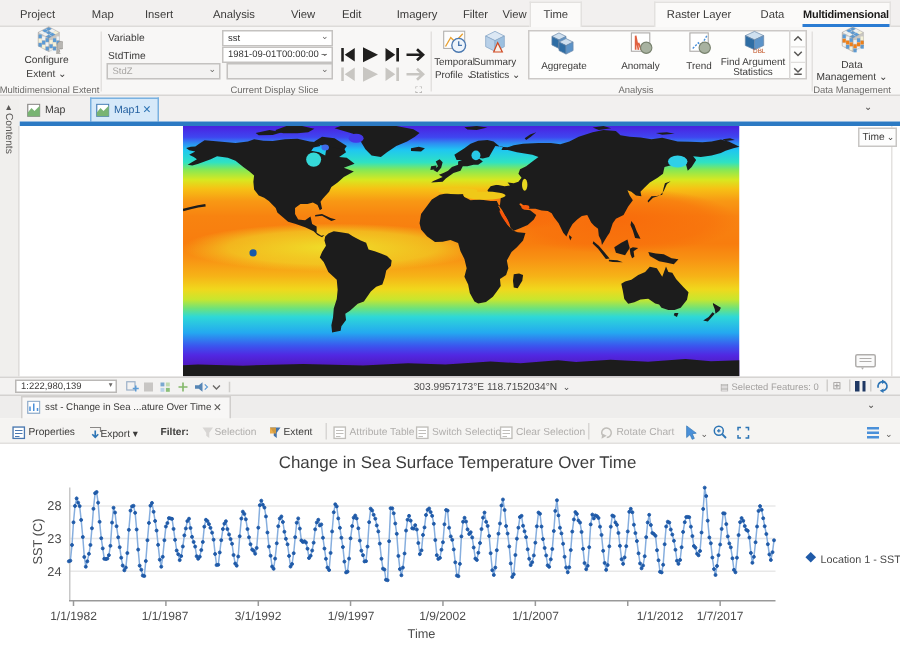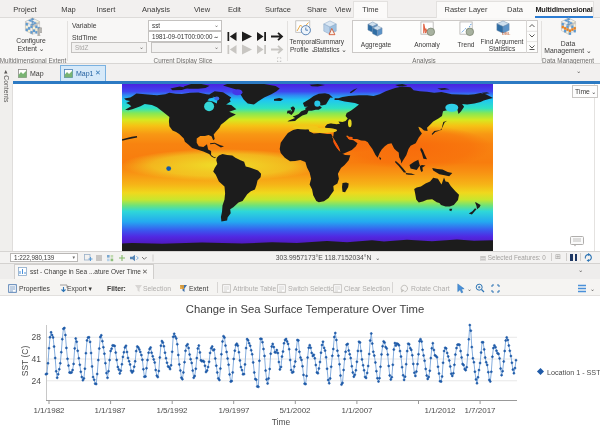--- a/index.html
+++ b/index.html
@@ -12,22 +12,22 @@
 
 <div class="abs" style="left:0;top:0;width:600px;height:18px;background:#f2f0ef;border-bottom:1px solid #dddbd9"></div>
 <div class="abs" style="left:353px;top:1px;width:35px;height:17px;background:#fbfaf9;border:1px solid #e3e1df;border-bottom:none"></div>
 <div class="abs" style="left:436px;top:1px;width:158px;height:17px;background:#fbfaf9;border:1px solid #e3e1df;border-bottom:none"></div>
 <div class="ctx" style="left:25px;top:5px;font-size:7.5px;color:#3b3a39">Project</div>
 <div class="ctx" style="left:68.5px;top:5px;font-size:7.5px;color:#3b3a39">Map</div>
 <div class="ctx" style="left:106px;top:5px;font-size:7.5px;color:#3b3a39">Insert</div>
 <div class="ctx" style="left:156px;top:5px;font-size:7.5px;color:#3b3a39">Analysis</div>
 <div class="ctx" style="left:202px;top:5px;font-size:7.5px;color:#3b3a39">View</div>
 <div class="ctx" style="left:234.5px;top:5px;font-size:7.5px;color:#3b3a39">Edit</div>
-<div class="ctx" style="left:278px;top:5px;font-size:7.5px;color:#3b3a39">Surface</div>
-<div class="ctx" style="left:317px;top:5px;font-size:7.5px;color:#3b3a39">Share</div>
+<div class="ctx" style="left:278px;top:5px;font-size:7.5px;color:#3b3a39">Imagery</div>
+<div class="ctx" style="left:317px;top:5px;font-size:7.5px;color:#3b3a39">Filter</div>
 <div class="ctx" style="left:343px;top:5px;font-size:7.5px;color:#3b3a39">View</div>
 <div class="ctx" style="left:370.5px;top:5px;font-size:7.5px;color:#3b3a39">Time</div>
 <div class="ctx" style="left:466px;top:5px;font-size:7.5px;color:#3b3a39">Raster Layer</div>
 <div class="ctx" style="left:515px;top:5px;font-size:7.5px;color:#3b3a39">Data</div>
 <div class="ctx" style="left:564px;top:5px;font-size:7.3px;color:#1b1a19;font-weight:bold;letter-spacing:-0.15px">Multidimensional</div>
 <div class="abs" style="left:535px;top:15.5px;width:58px;height:2px;background:#2b7cd3"></div>
 <div class="abs" style="left:0;top:18px;width:600px;height:46px;background:#f8f7f6;border-bottom:1px solid #d8d6d4"></div>
 <div class="abs" style="left:67px;top:21px;width:1px;height:40px;background:#e3e1df"></div>
 <div class="abs" style="left:287px;top:21px;width:1px;height:40px;background:#e3e1df"></div>
 <div class="abs" style="left:541px;top:21px;width:1px;height:40px;background:#e3e1df"></div>
@@ -419,24 +419,24 @@
 <line x1="356.9" y1="400.5" x2="356.9" y2="404" stroke="#999" stroke-width="1"></line>
 <line x1="418.5" y1="400.5" x2="418.5" y2="404" stroke="#999" stroke-width="1"></line>
 <line x1="480.1" y1="400.5" x2="480.1" y2="404" stroke="#999" stroke-width="1"></line>
 <polyline points="45.9,374.2 46.9,373.8 48.0,363.3 49.0,348.2 50.0,337.3 51.1,332.3 52.1,335.1 53.1,337.4 54.1,346.6 55.2,358.0 56.2,371.3 57.2,377.8 58.2,374.2 59.3,369.2 60.3,363.3 61.3,352.2 62.3,339.2 63.4,328.8 64.4,328.0 65.4,335.1 66.4,347.9 67.5,358.8 68.5,365.6 69.5,372.5 70.6,372.7 71.6,372.4 72.6,370.1 73.6,363.9 74.7,348.4 75.7,338.5 76.7,341.7 77.7,350.8 78.8,358.2 79.8,364.8 80.8,371.8 81.8,377.0 82.9,380.2 83.9,378.4 84.9,368.7 85.9,353.2 87.0,340.4 88.0,337.6 89.0,337.2 90.1,341.9 91.1,353.0 92.1,366.4 93.1,377.1 94.2,379.8 95.2,383.7 96.2,384.0 97.2,374.0 98.3,360.1 99.3,348.6 100.3,337.1 101.3,335.3 102.4,341.2 103.4,347.3 104.4,353.7 105.4,363.2 106.5,373.1 107.5,377.8 108.5,371.2 109.6,360.1 110.6,351.0 111.6,348.7 112.6,345.4 113.7,345.6 114.7,345.9 115.7,352.6 116.7,359.9 117.8,367.0 118.8,369.5 119.8,373.4 120.8,370.7 121.9,364.3 122.9,356.9 123.9,352.3 124.9,347.4 126.0,345.8 127.0,352.0 128.0,357.9 129.1,361.3 130.1,364.4 131.1,370.8 132.1,372.5 133.2,371.1 134.2,366.7 135.2,361.3 136.2,351.1 137.3,346.5 138.3,347.4 139.3,349.4 140.3,351.9 141.4,355.1 142.4,359.8 143.4,369.3 144.4,376.7 145.5,376.5 146.5,368.3 147.5,360.1 148.6,352.7 149.6,349.1 150.6,347.5 151.6,352.7 152.7,356.3 153.7,359.4 154.7,362.5 155.7,370.0 156.8,375.7 157.8,377.1 158.8,371.0 159.8,357.5 160.9,345.7 161.9,341.1 162.9,342.6 163.9,346.2 165.0,352.7 166.0,358.2 167.0,362.8 168.1,366.4 169.1,367.2 170.1,369.1 171.1,365.3 172.2,351.8 173.2,336.8 174.2,333.8 175.2,336.5 176.3,338.4 177.3,344.3 178.3,355.0 179.3,364.4 180.4,370.5 181.4,377.7 182.4,379.2 183.4,372.4 184.5,362.2 185.5,350.8 186.5,345.7 187.6,344.3 188.6,348.0 189.6,354.5 190.6,359.2 191.7,362.9 192.7,370.6 193.7,377.7 194.7,376.0 195.8,368.8 196.8,358.1 197.8,348.5 198.8,345.6 199.9,352.4 200.9,360.3 201.9,361.3 203.0,360.8 204.0,361.7 205.0,365.8 206.0,372.0 207.1,370.5 208.1,367.0 209.1,361.8 210.1,352.9 211.2,348.3 212.2,346.5 213.2,350.3 214.2,349.6 215.3,358.5 216.3,365.7 217.3,372.5 218.3,378.4 219.4,380.0 220.4,368.6 221.4,354.3 222.5,341.5 223.5,336.2 224.5,337.6 225.5,345.6 226.6,351.9 227.6,358.5 228.6,364.7 229.6,374.4 230.7,381.6 231.7,381.1 232.7,372.4 233.7,358.9 234.8,350.7 235.8,345.1 236.8,343.7 237.8,345.6 238.9,352.2 239.9,360.4 240.9,367.1 242.0,370.1 243.0,374.3 244.0,374.1 245.0,364.4 246.1,348.1 247.1,339.1 248.1,340.3 249.1,343.2 250.2,345.8 251.2,350.3 252.2,354.3 253.2,362.4 254.3,372.5 255.3,379.1 256.3,379.7 257.3,386.5 258.4,386.8 259.4,360.8 260.4,338.8 261.5,338.9 262.5,342.2 263.5,349.0 264.5,355.9 265.6,370.6 266.6,379.4 267.6,383.5 268.6,378.4 269.7,369.0 270.7,353.7 271.7,346.5 272.7,343.9 273.8,347.1 274.8,352.2 275.8,352.4 276.8,350.1 277.9,353.0 278.9,362.0 279.9,369.4 281.0,366.9 282.0,356.6 283.0,351.6 284.0,343.3 285.1,339.9 286.1,339.0 287.1,341.4 288.1,343.9 289.2,349.2 290.2,360.0 291.2,370.1 292.2,372.6 293.3,371.9 294.3,366.5 295.3,361.5 296.3,349.5 297.4,340.0 298.4,340.4 299.4,351.8 300.5,357.6 301.5,359.9 302.5,366.3 303.5,374.9 304.6,383.7 305.6,384.1 306.6,375.9 307.6,357.6 308.7,347.8 309.7,345.2 310.7,347.7 311.7,352.9 312.8,356.0 313.8,354.8 314.8,358.3 315.8,365.0 316.9,372.4 317.9,373.3 318.9,368.5 320.0,362.0 321.0,352.7 322.0,345.1 323.0,341.7 324.1,347.9 325.1,350.6 326.1,357.3 327.1,368.8 328.2,380.1 329.2,383.3 330.2,378.4 331.2,366.8 332.3,355.8 333.3,349.0 334.3,337.0 335.3,333.0 336.4,340.0 337.4,350.7 338.4,355.7 339.5,364.3 340.5,375.6 341.5,384.6 342.5,382.9 343.6,370.0 344.6,359.1 345.6,351.8 346.6,344.7 347.7,343.9 348.7,350.5 349.7,354.2 350.7,358.1 351.8,366.2 352.8,372.5 353.8,376.7 354.8,374.8 355.9,370.3 356.9,361.8 357.9,350.9 359.0,341.7 360.0,342.5 361.0,351.0 362.0,359.4 363.1,365.3 364.1,370.3 365.1,376.9 366.1,377.9 367.2,372.9 368.2,366.0 369.2,354.0 370.2,340.6 371.3,333.5 372.3,343.6 373.3,351.8 374.3,355.6 375.4,362.5 376.4,371.2 377.4,378.3 378.5,381.5 379.5,378.2 380.5,366.7 381.5,354.4 382.6,346.3 383.6,341.4 384.6,342.6 385.6,347.0 386.7,348.4 387.7,354.6 388.7,365.9 389.7,375.4 390.8,379.5 391.8,377.2 392.8,364.8 393.8,349.6 394.9,343.1 395.9,345.6 396.9,343.6 398.0,344.1 399.0,345.3 400.0,351.1 401.0,356.6 402.1,367.2 403.1,375.3 404.1,379.9 405.1,376.7 406.2,364.2 407.2,351.1 408.2,343.7 409.2,344.2 410.3,348.3 411.3,349.9 412.3,355.3 413.3,363.9 414.4,372.8 415.4,375.9 416.4,371.6 417.5,364.1 418.5,354.3 419.5,341.2 420.5,339.2 421.6,341.5 422.6,349.8 423.6,355.4 424.6,360.7 425.7,368.9 426.7,375.6 427.7,378.9 428.7,377.0 429.8,370.8 430.8,358.1 431.8,348.3 432.8,343.2 433.9,350.0 434.9,355.3 435.9,356.0 437.0,357.2 438.0,366.8 439.0,373.5 440.0,381.2 441.1,381.6 442.1,376.5 443.1,362.8 444.1,351.0 445.2,347.8 446.2,348.4 447.2,353.0 448.2,356.4 449.3,360.5 450.3,366.5 451.3,373.8 452.3,375.9 453.4,373.3 454.4,364.8 455.4,354.6 456.5,348.1 457.5,344.7 458.5,344.6 459.5,344.8 460.6,351.1 461.6,357.4 462.6,364.0 463.6,365.1 464.7,369.1 465.7,370.2 466.7,367.3 467.7,355.0 468.8,339.3 469.8,325.1 470.8,330.7 471.8,347.1 472.9,358.3 473.9,362.2 474.9,371.7 476.0,379.4 477.0,383.3 478.0,377.3 479.0,370.1 480.1,363.0 481.1,352.6 482.1,342.2 483.1,342.3 484.2,349.4 485.2,357.6 486.2,362.3 487.2,364.9 488.3,372.2 489.3,379.9 490.3,381.5 491.3,371.8 492.4,356.7 493.4,348.1 494.4,345.4 495.5,347.2 496.5,350.7 497.5,353.2 498.5,353.9 499.6,358.4 500.6,368.6 501.6,375.2 502.6,371.2 503.7,361.5 504.7,351.0 505.7,340.6 506.7,337.4 507.8,339.9 508.8,345.5 509.8,350.8 510.9,356.0 511.9,362.8 512.9,369.6 513.9,373.3 515.0,368.1 516.0,360.2" fill="none" stroke="#86aede" stroke-width="1"></polyline>
 <path d="M45.9,374.2m-1,0a1,1 0 1,0 2,0a1,1 0 1,0 -2,0 M46.9,373.8m-1,0a1,1 0 1,0 2,0a1,1 0 1,0 -2,0 M48.0,363.3m-1,0a1,1 0 1,0 2,0a1,1 0 1,0 -2,0 M49.0,348.2m-1,0a1,1 0 1,0 2,0a1,1 0 1,0 -2,0 M50.0,337.3m-1,0a1,1 0 1,0 2,0a1,1 0 1,0 -2,0 M51.1,332.3m-1,0a1,1 0 1,0 2,0a1,1 0 1,0 -2,0 M52.1,335.1m-1,0a1,1 0 1,0 2,0a1,1 0 1,0 -2,0 M53.1,337.4m-1,0a1,1 0 1,0 2,0a1,1 0 1,0 -2,0 M54.1,346.6m-1,0a1,1 0 1,0 2,0a1,1 0 1,0 -2,0 M55.2,358.0m-1,0a1,1 0 1,0 2,0a1,1 0 1,0 -2,0 M56.2,371.3m-1,0a1,1 0 1,0 2,0a1,1 0 1,0 -2,0 M57.2,377.8m-1,0a1,1 0 1,0 2,0a1,1 0 1,0 -2,0 M58.2,374.2m-1,0a1,1 0 1,0 2,0a1,1 0 1,0 -2,0 M59.3,369.2m-1,0a1,1 0 1,0 2,0a1,1 0 1,0 -2,0 M60.3,363.3m-1,0a1,1 0 1,0 2,0a1,1 0 1,0 -2,0 M61.3,352.2m-1,0a1,1 0 1,0 2,0a1,1 0 1,0 -2,0 M62.3,339.2m-1,0a1,1 0 1,0 2,0a1,1 0 1,0 -2,0 M63.4,328.8m-1,0a1,1 0 1,0 2,0a1,1 0 1,0 -2,0 M64.4,328.0m-1,0a1,1 0 1,0 2,0a1,1 0 1,0 -2,0 M65.4,335.1m-1,0a1,1 0 1,0 2,0a1,1 0 1,0 -2,0 M66.4,347.9m-1,0a1,1 0 1,0 2,0a1,1 0 1,0 -2,0 M67.5,358.8m-1,0a1,1 0 1,0 2,0a1,1 0 1,0 -2,0 M68.5,365.6m-1,0a1,1 0 1,0 2,0a1,1 0 1,0 -2,0 M69.5,372.5m-1,0a1,1 0 1,0 2,0a1,1 0 1,0 -2,0 M70.6,372.7m-1,0a1,1 0 1,0 2,0a1,1 0 1,0 -2,0 M71.6,372.4m-1,0a1,1 0 1,0 2,0a1,1 0 1,0 -2,0 M72.6,370.1m-1,0a1,1 0 1,0 2,0a1,1 0 1,0 -2,0 M73.6,363.9m-1,0a1,1 0 1,0 2,0a1,1 0 1,0 -2,0 M74.7,348.4m-1,0a1,1 0 1,0 2,0a1,1 0 1,0 -2,0 M75.7,338.5m-1,0a1,1 0 1,0 2,0a1,1 0 1,0 -2,0 M76.7,341.7m-1,0a1,1 0 1,0 2,0a1,1 0 1,0 -2,0 M77.7,350.8m-1,0a1,1 0 1,0 2,0a1,1 0 1,0 -2,0 M78.8,358.2m-1,0a1,1 0 1,0 2,0a1,1 0 1,0 -2,0 M79.8,364.8m-1,0a1,1 0 1,0 2,0a1,1 0 1,0 -2,0 M80.8,371.8m-1,0a1,1 0 1,0 2,0a1,1 0 1,0 -2,0 M81.8,377.0m-1,0a1,1 0 1,0 2,0a1,1 0 1,0 -2,0 M82.9,380.2m-1,0a1,1 0 1,0 2,0a1,1 0 1,0 -2,0 M83.9,378.4m-1,0a1,1 0 1,0 2,0a1,1 0 1,0 -2,0 M84.9,368.7m-1,0a1,1 0 1,0 2,0a1,1 0 1,0 -2,0 M85.9,353.2m-1,0a1,1 0 1,0 2,0a1,1 0 1,0 -2,0 M87.0,340.4m-1,0a1,1 0 1,0 2,0a1,1 0 1,0 -2,0 M88.0,337.6m-1,0a1,1 0 1,0 2,0a1,1 0 1,0 -2,0 M89.0,337.2m-1,0a1,1 0 1,0 2,0a1,1 0 1,0 -2,0 M90.1,341.9m-1,0a1,1 0 1,0 2,0a1,1 0 1,0 -2,0 M91.1,353.0m-1,0a1,1 0 1,0 2,0a1,1 0 1,0 -2,0 M92.1,366.4m-1,0a1,1 0 1,0 2,0a1,1 0 1,0 -2,0 M93.1,377.1m-1,0a1,1 0 1,0 2,0a1,1 0 1,0 -2,0 M94.2,379.8m-1,0a1,1 0 1,0 2,0a1,1 0 1,0 -2,0 M95.2,383.7m-1,0a1,1 0 1,0 2,0a1,1 0 1,0 -2,0 M96.2,384.0m-1,0a1,1 0 1,0 2,0a1,1 0 1,0 -2,0 M97.2,374.0m-1,0a1,1 0 1,0 2,0a1,1 0 1,0 -2,0 M98.3,360.1m-1,0a1,1 0 1,0 2,0a1,1 0 1,0 -2,0 M99.3,348.6m-1,0a1,1 0 1,0 2,0a1,1 0 1,0 -2,0 M100.3,337.1m-1,0a1,1 0 1,0 2,0a1,1 0 1,0 -2,0 M101.3,335.3m-1,0a1,1 0 1,0 2,0a1,1 0 1,0 -2,0 M102.4,341.2m-1,0a1,1 0 1,0 2,0a1,1 0 1,0 -2,0 M103.4,347.3m-1,0a1,1 0 1,0 2,0a1,1 0 1,0 -2,0 M104.4,353.7m-1,0a1,1 0 1,0 2,0a1,1 0 1,0 -2,0 M105.4,363.2m-1,0a1,1 0 1,0 2,0a1,1 0 1,0 -2,0 M106.5,373.1m-1,0a1,1 0 1,0 2,0a1,1 0 1,0 -2,0 M107.5,377.8m-1,0a1,1 0 1,0 2,0a1,1 0 1,0 -2,0 M108.5,371.2m-1,0a1,1 0 1,0 2,0a1,1 0 1,0 -2,0 M109.6,360.1m-1,0a1,1 0 1,0 2,0a1,1 0 1,0 -2,0 M110.6,351.0m-1,0a1,1 0 1,0 2,0a1,1 0 1,0 -2,0 M111.6,348.7m-1,0a1,1 0 1,0 2,0a1,1 0 1,0 -2,0 M112.6,345.4m-1,0a1,1 0 1,0 2,0a1,1 0 1,0 -2,0 M113.7,345.6m-1,0a1,1 0 1,0 2,0a1,1 0 1,0 -2,0 M114.7,345.9m-1,0a1,1 0 1,0 2,0a1,1 0 1,0 -2,0 M115.7,352.6m-1,0a1,1 0 1,0 2,0a1,1 0 1,0 -2,0 M116.7,359.9m-1,0a1,1 0 1,0 2,0a1,1 0 1,0 -2,0 M117.8,367.0m-1,0a1,1 0 1,0 2,0a1,1 0 1,0 -2,0 M118.8,369.5m-1,0a1,1 0 1,0 2,0a1,1 0 1,0 -2,0 M119.8,373.4m-1,0a1,1 0 1,0 2,0a1,1 0 1,0 -2,0 M120.8,370.7m-1,0a1,1 0 1,0 2,0a1,1 0 1,0 -2,0 M121.9,364.3m-1,0a1,1 0 1,0 2,0a1,1 0 1,0 -2,0 M122.9,356.9m-1,0a1,1 0 1,0 2,0a1,1 0 1,0 -2,0 M123.9,352.3m-1,0a1,1 0 1,0 2,0a1,1 0 1,0 -2,0 M124.9,347.4m-1,0a1,1 0 1,0 2,0a1,1 0 1,0 -2,0 M126.0,345.8m-1,0a1,1 0 1,0 2,0a1,1 0 1,0 -2,0 M127.0,352.0m-1,0a1,1 0 1,0 2,0a1,1 0 1,0 -2,0 M128.0,357.9m-1,0a1,1 0 1,0 2,0a1,1 0 1,0 -2,0 M129.1,361.3m-1,0a1,1 0 1,0 2,0a1,1 0 1,0 -2,0 M130.1,364.4m-1,0a1,1 0 1,0 2,0a1,1 0 1,0 -2,0 M131.1,370.8m-1,0a1,1 0 1,0 2,0a1,1 0 1,0 -2,0 M132.1,372.5m-1,0a1,1 0 1,0 2,0a1,1 0 1,0 -2,0 M133.2,371.1m-1,0a1,1 0 1,0 2,0a1,1 0 1,0 -2,0 M134.2,366.7m-1,0a1,1 0 1,0 2,0a1,1 0 1,0 -2,0 M135.2,361.3m-1,0a1,1 0 1,0 2,0a1,1 0 1,0 -2,0 M136.2,351.1m-1,0a1,1 0 1,0 2,0a1,1 0 1,0 -2,0 M137.3,346.5m-1,0a1,1 0 1,0 2,0a1,1 0 1,0 -2,0 M138.3,347.4m-1,0a1,1 0 1,0 2,0a1,1 0 1,0 -2,0 M139.3,349.4m-1,0a1,1 0 1,0 2,0a1,1 0 1,0 -2,0 M140.3,351.9m-1,0a1,1 0 1,0 2,0a1,1 0 1,0 -2,0 M141.4,355.1m-1,0a1,1 0 1,0 2,0a1,1 0 1,0 -2,0 M142.4,359.8m-1,0a1,1 0 1,0 2,0a1,1 0 1,0 -2,0 M143.4,369.3m-1,0a1,1 0 1,0 2,0a1,1 0 1,0 -2,0 M144.4,376.7m-1,0a1,1 0 1,0 2,0a1,1 0 1,0 -2,0 M145.5,376.5m-1,0a1,1 0 1,0 2,0a1,1 0 1,0 -2,0 M146.5,368.3m-1,0a1,1 0 1,0 2,0a1,1 0 1,0 -2,0 M147.5,360.1m-1,0a1,1 0 1,0 2,0a1,1 0 1,0 -2,0 M148.6,352.7m-1,0a1,1 0 1,0 2,0a1,1 0 1,0 -2,0 M149.6,349.1m-1,0a1,1 0 1,0 2,0a1,1 0 1,0 -2,0 M150.6,347.5m-1,0a1,1 0 1,0 2,0a1,1 0 1,0 -2,0 M151.6,352.7m-1,0a1,1 0 1,0 2,0a1,1 0 1,0 -2,0 M152.7,356.3m-1,0a1,1 0 1,0 2,0a1,1 0 1,0 -2,0 M153.7,359.4m-1,0a1,1 0 1,0 2,0a1,1 0 1,0 -2,0 M154.7,362.5m-1,0a1,1 0 1,0 2,0a1,1 0 1,0 -2,0 M155.7,370.0m-1,0a1,1 0 1,0 2,0a1,1 0 1,0 -2,0 M156.8,375.7m-1,0a1,1 0 1,0 2,0a1,1 0 1,0 -2,0 M157.8,377.1m-1,0a1,1 0 1,0 2,0a1,1 0 1,0 -2,0 M158.8,371.0m-1,0a1,1 0 1,0 2,0a1,1 0 1,0 -2,0 M159.8,357.5m-1,0a1,1 0 1,0 2,0a1,1 0 1,0 -2,0 M160.9,345.7m-1,0a1,1 0 1,0 2,0a1,1 0 1,0 -2,0 M161.9,341.1m-1,0a1,1 0 1,0 2,0a1,1 0 1,0 -2,0 M162.9,342.6m-1,0a1,1 0 1,0 2,0a1,1 0 1,0 -2,0 M163.9,346.2m-1,0a1,1 0 1,0 2,0a1,1 0 1,0 -2,0 M165.0,352.7m-1,0a1,1 0 1,0 2,0a1,1 0 1,0 -2,0 M166.0,358.2m-1,0a1,1 0 1,0 2,0a1,1 0 1,0 -2,0 M167.0,362.8m-1,0a1,1 0 1,0 2,0a1,1 0 1,0 -2,0 M168.1,366.4m-1,0a1,1 0 1,0 2,0a1,1 0 1,0 -2,0 M169.1,367.2m-1,0a1,1 0 1,0 2,0a1,1 0 1,0 -2,0 M170.1,369.1m-1,0a1,1 0 1,0 2,0a1,1 0 1,0 -2,0 M171.1,365.3m-1,0a1,1 0 1,0 2,0a1,1 0 1,0 -2,0 M172.2,351.8m-1,0a1,1 0 1,0 2,0a1,1 0 1,0 -2,0 M173.2,336.8m-1,0a1,1 0 1,0 2,0a1,1 0 1,0 -2,0 M174.2,333.8m-1,0a1,1 0 1,0 2,0a1,1 0 1,0 -2,0 M175.2,336.5m-1,0a1,1 0 1,0 2,0a1,1 0 1,0 -2,0 M176.3,338.4m-1,0a1,1 0 1,0 2,0a1,1 0 1,0 -2,0 M177.3,344.3m-1,0a1,1 0 1,0 2,0a1,1 0 1,0 -2,0 M178.3,355.0m-1,0a1,1 0 1,0 2,0a1,1 0 1,0 -2,0 M179.3,364.4m-1,0a1,1 0 1,0 2,0a1,1 0 1,0 -2,0 M180.4,370.5m-1,0a1,1 0 1,0 2,0a1,1 0 1,0 -2,0 M181.4,377.7m-1,0a1,1 0 1,0 2,0a1,1 0 1,0 -2,0 M182.4,379.2m-1,0a1,1 0 1,0 2,0a1,1 0 1,0 -2,0 M183.4,372.4m-1,0a1,1 0 1,0 2,0a1,1 0 1,0 -2,0 M184.5,362.2m-1,0a1,1 0 1,0 2,0a1,1 0 1,0 -2,0 M185.5,350.8m-1,0a1,1 0 1,0 2,0a1,1 0 1,0 -2,0 M186.5,345.7m-1,0a1,1 0 1,0 2,0a1,1 0 1,0 -2,0 M187.6,344.3m-1,0a1,1 0 1,0 2,0a1,1 0 1,0 -2,0 M188.6,348.0m-1,0a1,1 0 1,0 2,0a1,1 0 1,0 -2,0 M189.6,354.5m-1,0a1,1 0 1,0 2,0a1,1 0 1,0 -2,0 M190.6,359.2m-1,0a1,1 0 1,0 2,0a1,1 0 1,0 -2,0 M191.7,362.9m-1,0a1,1 0 1,0 2,0a1,1 0 1,0 -2,0 M192.7,370.6m-1,0a1,1 0 1,0 2,0a1,1 0 1,0 -2,0 M193.7,377.7m-1,0a1,1 0 1,0 2,0a1,1 0 1,0 -2,0 M194.7,376.0m-1,0a1,1 0 1,0 2,0a1,1 0 1,0 -2,0 M195.8,368.8m-1,0a1,1 0 1,0 2,0a1,1 0 1,0 -2,0 M196.8,358.1m-1,0a1,1 0 1,0 2,0a1,1 0 1,0 -2,0 M197.8,348.5m-1,0a1,1 0 1,0 2,0a1,1 0 1,0 -2,0 M198.8,345.6m-1,0a1,1 0 1,0 2,0a1,1 0 1,0 -2,0 M199.9,352.4m-1,0a1,1 0 1,0 2,0a1,1 0 1,0 -2,0 M200.9,360.3m-1,0a1,1 0 1,0 2,0a1,1 0 1,0 -2,0 M201.9,361.3m-1,0a1,1 0 1,0 2,0a1,1 0 1,0 -2,0 M203.0,360.8m-1,0a1,1 0 1,0 2,0a1,1 0 1,0 -2,0 M204.0,361.7m-1,0a1,1 0 1,0 2,0a1,1 0 1,0 -2,0 M205.0,365.8m-1,0a1,1 0 1,0 2,0a1,1 0 1,0 -2,0 M206.0,372.0m-1,0a1,1 0 1,0 2,0a1,1 0 1,0 -2,0 M207.1,370.5m-1,0a1,1 0 1,0 2,0a1,1 0 1,0 -2,0 M208.1,367.0m-1,0a1,1 0 1,0 2,0a1,1 0 1,0 -2,0 M209.1,361.8m-1,0a1,1 0 1,0 2,0a1,1 0 1,0 -2,0 M210.1,352.9m-1,0a1,1 0 1,0 2,0a1,1 0 1,0 -2,0 M211.2,348.3m-1,0a1,1 0 1,0 2,0a1,1 0 1,0 -2,0 M212.2,346.5m-1,0a1,1 0 1,0 2,0a1,1 0 1,0 -2,0 M213.2,350.3m-1,0a1,1 0 1,0 2,0a1,1 0 1,0 -2,0 M214.2,349.6m-1,0a1,1 0 1,0 2,0a1,1 0 1,0 -2,0 M215.3,358.5m-1,0a1,1 0 1,0 2,0a1,1 0 1,0 -2,0 M216.3,365.7m-1,0a1,1 0 1,0 2,0a1,1 0 1,0 -2,0 M217.3,372.5m-1,0a1,1 0 1,0 2,0a1,1 0 1,0 -2,0 M218.3,378.4m-1,0a1,1 0 1,0 2,0a1,1 0 1,0 -2,0 M219.4,380.0m-1,0a1,1 0 1,0 2,0a1,1 0 1,0 -2,0 M220.4,368.6m-1,0a1,1 0 1,0 2,0a1,1 0 1,0 -2,0 M221.4,354.3m-1,0a1,1 0 1,0 2,0a1,1 0 1,0 -2,0 M222.5,341.5m-1,0a1,1 0 1,0 2,0a1,1 0 1,0 -2,0 M223.5,336.2m-1,0a1,1 0 1,0 2,0a1,1 0 1,0 -2,0 M224.5,337.6m-1,0a1,1 0 1,0 2,0a1,1 0 1,0 -2,0 M225.5,345.6m-1,0a1,1 0 1,0 2,0a1,1 0 1,0 -2,0 M226.6,351.9m-1,0a1,1 0 1,0 2,0a1,1 0 1,0 -2,0 M227.6,358.5m-1,0a1,1 0 1,0 2,0a1,1 0 1,0 -2,0 M228.6,364.7m-1,0a1,1 0 1,0 2,0a1,1 0 1,0 -2,0 M229.6,374.4m-1,0a1,1 0 1,0 2,0a1,1 0 1,0 -2,0 M230.7,381.6m-1,0a1,1 0 1,0 2,0a1,1 0 1,0 -2,0 M231.7,381.1m-1,0a1,1 0 1,0 2,0a1,1 0 1,0 -2,0 M232.7,372.4m-1,0a1,1 0 1,0 2,0a1,1 0 1,0 -2,0 M233.7,358.9m-1,0a1,1 0 1,0 2,0a1,1 0 1,0 -2,0 M234.8,350.7m-1,0a1,1 0 1,0 2,0a1,1 0 1,0 -2,0 M235.8,345.1m-1,0a1,1 0 1,0 2,0a1,1 0 1,0 -2,0 M236.8,343.7m-1,0a1,1 0 1,0 2,0a1,1 0 1,0 -2,0 M237.8,345.6m-1,0a1,1 0 1,0 2,0a1,1 0 1,0 -2,0 M238.9,352.2m-1,0a1,1 0 1,0 2,0a1,1 0 1,0 -2,0 M239.9,360.4m-1,0a1,1 0 1,0 2,0a1,1 0 1,0 -2,0 M240.9,367.1m-1,0a1,1 0 1,0 2,0a1,1 0 1,0 -2,0 M242.0,370.1m-1,0a1,1 0 1,0 2,0a1,1 0 1,0 -2,0 M243.0,374.3m-1,0a1,1 0 1,0 2,0a1,1 0 1,0 -2,0 M244.0,374.1m-1,0a1,1 0 1,0 2,0a1,1 0 1,0 -2,0 M245.0,364.4m-1,0a1,1 0 1,0 2,0a1,1 0 1,0 -2,0 M246.1,348.1m-1,0a1,1 0 1,0 2,0a1,1 0 1,0 -2,0 M247.1,339.1m-1,0a1,1 0 1,0 2,0a1,1 0 1,0 -2,0 M248.1,340.3m-1,0a1,1 0 1,0 2,0a1,1 0 1,0 -2,0 M249.1,343.2m-1,0a1,1 0 1,0 2,0a1,1 0 1,0 -2,0 M250.2,345.8m-1,0a1,1 0 1,0 2,0a1,1 0 1,0 -2,0 M251.2,350.3m-1,0a1,1 0 1,0 2,0a1,1 0 1,0 -2,0 M252.2,354.3m-1,0a1,1 0 1,0 2,0a1,1 0 1,0 -2,0 M253.2,362.4m-1,0a1,1 0 1,0 2,0a1,1 0 1,0 -2,0 M254.3,372.5m-1,0a1,1 0 1,0 2,0a1,1 0 1,0 -2,0 M255.3,379.1m-1,0a1,1 0 1,0 2,0a1,1 0 1,0 -2,0 M256.3,379.7m-1,0a1,1 0 1,0 2,0a1,1 0 1,0 -2,0 M257.3,386.5m-1,0a1,1 0 1,0 2,0a1,1 0 1,0 -2,0 M258.4,386.8m-1,0a1,1 0 1,0 2,0a1,1 0 1,0 -2,0 M259.4,360.8m-1,0a1,1 0 1,0 2,0a1,1 0 1,0 -2,0 M260.4,338.8m-1,0a1,1 0 1,0 2,0a1,1 0 1,0 -2,0 M261.5,338.9m-1,0a1,1 0 1,0 2,0a1,1 0 1,0 -2,0 M262.5,342.2m-1,0a1,1 0 1,0 2,0a1,1 0 1,0 -2,0 M263.5,349.0m-1,0a1,1 0 1,0 2,0a1,1 0 1,0 -2,0 M264.5,355.9m-1,0a1,1 0 1,0 2,0a1,1 0 1,0 -2,0 M265.6,370.6m-1,0a1,1 0 1,0 2,0a1,1 0 1,0 -2,0 M266.6,379.4m-1,0a1,1 0 1,0 2,0a1,1 0 1,0 -2,0 M267.6,383.5m-1,0a1,1 0 1,0 2,0a1,1 0 1,0 -2,0 M268.6,378.4m-1,0a1,1 0 1,0 2,0a1,1 0 1,0 -2,0 M269.7,369.0m-1,0a1,1 0 1,0 2,0a1,1 0 1,0 -2,0 M270.7,353.7m-1,0a1,1 0 1,0 2,0a1,1 0 1,0 -2,0 M271.7,346.5m-1,0a1,1 0 1,0 2,0a1,1 0 1,0 -2,0 M272.7,343.9m-1,0a1,1 0 1,0 2,0a1,1 0 1,0 -2,0 M273.8,347.1m-1,0a1,1 0 1,0 2,0a1,1 0 1,0 -2,0 M274.8,352.2m-1,0a1,1 0 1,0 2,0a1,1 0 1,0 -2,0 M275.8,352.4m-1,0a1,1 0 1,0 2,0a1,1 0 1,0 -2,0 M276.8,350.1m-1,0a1,1 0 1,0 2,0a1,1 0 1,0 -2,0 M277.9,353.0m-1,0a1,1 0 1,0 2,0a1,1 0 1,0 -2,0 M278.9,362.0m-1,0a1,1 0 1,0 2,0a1,1 0 1,0 -2,0 M279.9,369.4m-1,0a1,1 0 1,0 2,0a1,1 0 1,0 -2,0 M281.0,366.9m-1,0a1,1 0 1,0 2,0a1,1 0 1,0 -2,0 M282.0,356.6m-1,0a1,1 0 1,0 2,0a1,1 0 1,0 -2,0 M283.0,351.6m-1,0a1,1 0 1,0 2,0a1,1 0 1,0 -2,0 M284.0,343.3m-1,0a1,1 0 1,0 2,0a1,1 0 1,0 -2,0 M285.1,339.9m-1,0a1,1 0 1,0 2,0a1,1 0 1,0 -2,0 M286.1,339.0m-1,0a1,1 0 1,0 2,0a1,1 0 1,0 -2,0 M287.1,341.4m-1,0a1,1 0 1,0 2,0a1,1 0 1,0 -2,0 M288.1,343.9m-1,0a1,1 0 1,0 2,0a1,1 0 1,0 -2,0 M289.2,349.2m-1,0a1,1 0 1,0 2,0a1,1 0 1,0 -2,0 M290.2,360.0m-1,0a1,1 0 1,0 2,0a1,1 0 1,0 -2,0 M291.2,370.1m-1,0a1,1 0 1,0 2,0a1,1 0 1,0 -2,0 M292.2,372.6m-1,0a1,1 0 1,0 2,0a1,1 0 1,0 -2,0 M293.3,371.9m-1,0a1,1 0 1,0 2,0a1,1 0 1,0 -2,0 M294.3,366.5m-1,0a1,1 0 1,0 2,0a1,1 0 1,0 -2,0 M295.3,361.5m-1,0a1,1 0 1,0 2,0a1,1 0 1,0 -2,0 M296.3,349.5m-1,0a1,1 0 1,0 2,0a1,1 0 1,0 -2,0 M297.4,340.0m-1,0a1,1 0 1,0 2,0a1,1 0 1,0 -2,0 M298.4,340.4m-1,0a1,1 0 1,0 2,0a1,1 0 1,0 -2,0 M299.4,351.8m-1,0a1,1 0 1,0 2,0a1,1 0 1,0 -2,0 M300.5,357.6m-1,0a1,1 0 1,0 2,0a1,1 0 1,0 -2,0 M301.5,359.9m-1,0a1,1 0 1,0 2,0a1,1 0 1,0 -2,0 M302.5,366.3m-1,0a1,1 0 1,0 2,0a1,1 0 1,0 -2,0 M303.5,374.9m-1,0a1,1 0 1,0 2,0a1,1 0 1,0 -2,0 M304.6,383.7m-1,0a1,1 0 1,0 2,0a1,1 0 1,0 -2,0 M305.6,384.1m-1,0a1,1 0 1,0 2,0a1,1 0 1,0 -2,0 M306.6,375.9m-1,0a1,1 0 1,0 2,0a1,1 0 1,0 -2,0 M307.6,357.6m-1,0a1,1 0 1,0 2,0a1,1 0 1,0 -2,0 M308.7,347.8m-1,0a1,1 0 1,0 2,0a1,1 0 1,0 -2,0 M309.7,345.2m-1,0a1,1 0 1,0 2,0a1,1 0 1,0 -2,0 M310.7,347.7m-1,0a1,1 0 1,0 2,0a1,1 0 1,0 -2,0 M311.7,352.9m-1,0a1,1 0 1,0 2,0a1,1 0 1,0 -2,0 M312.8,356.0m-1,0a1,1 0 1,0 2,0a1,1 0 1,0 -2,0 M313.8,354.8m-1,0a1,1 0 1,0 2,0a1,1 0 1,0 -2,0 M314.8,358.3m-1,0a1,1 0 1,0 2,0a1,1 0 1,0 -2,0 M315.8,365.0m-1,0a1,1 0 1,0 2,0a1,1 0 1,0 -2,0 M316.9,372.4m-1,0a1,1 0 1,0 2,0a1,1 0 1,0 -2,0 M317.9,373.3m-1,0a1,1 0 1,0 2,0a1,1 0 1,0 -2,0 M318.9,368.5m-1,0a1,1 0 1,0 2,0a1,1 0 1,0 -2,0 M320.0,362.0m-1,0a1,1 0 1,0 2,0a1,1 0 1,0 -2,0 M321.0,352.7m-1,0a1,1 0 1,0 2,0a1,1 0 1,0 -2,0 M322.0,345.1m-1,0a1,1 0 1,0 2,0a1,1 0 1,0 -2,0 M323.0,341.7m-1,0a1,1 0 1,0 2,0a1,1 0 1,0 -2,0 M324.1,347.9m-1,0a1,1 0 1,0 2,0a1,1 0 1,0 -2,0 M325.1,350.6m-1,0a1,1 0 1,0 2,0a1,1 0 1,0 -2,0 M326.1,357.3m-1,0a1,1 0 1,0 2,0a1,1 0 1,0 -2,0 M327.1,368.8m-1,0a1,1 0 1,0 2,0a1,1 0 1,0 -2,0 M328.2,380.1m-1,0a1,1 0 1,0 2,0a1,1 0 1,0 -2,0 M329.2,383.3m-1,0a1,1 0 1,0 2,0a1,1 0 1,0 -2,0 M330.2,378.4m-1,0a1,1 0 1,0 2,0a1,1 0 1,0 -2,0 M331.2,366.8m-1,0a1,1 0 1,0 2,0a1,1 0 1,0 -2,0 M332.3,355.8m-1,0a1,1 0 1,0 2,0a1,1 0 1,0 -2,0 M333.3,349.0m-1,0a1,1 0 1,0 2,0a1,1 0 1,0 -2,0 M334.3,337.0m-1,0a1,1 0 1,0 2,0a1,1 0 1,0 -2,0 M335.3,333.0m-1,0a1,1 0 1,0 2,0a1,1 0 1,0 -2,0 M336.4,340.0m-1,0a1,1 0 1,0 2,0a1,1 0 1,0 -2,0 M337.4,350.7m-1,0a1,1 0 1,0 2,0a1,1 0 1,0 -2,0 M338.4,355.7m-1,0a1,1 0 1,0 2,0a1,1 0 1,0 -2,0 M339.5,364.3m-1,0a1,1 0 1,0 2,0a1,1 0 1,0 -2,0 M340.5,375.6m-1,0a1,1 0 1,0 2,0a1,1 0 1,0 -2,0 M341.5,384.6m-1,0a1,1 0 1,0 2,0a1,1 0 1,0 -2,0 M342.5,382.9m-1,0a1,1 0 1,0 2,0a1,1 0 1,0 -2,0 M343.6,370.0m-1,0a1,1 0 1,0 2,0a1,1 0 1,0 -2,0 M344.6,359.1m-1,0a1,1 0 1,0 2,0a1,1 0 1,0 -2,0 M345.6,351.8m-1,0a1,1 0 1,0 2,0a1,1 0 1,0 -2,0 M346.6,344.7m-1,0a1,1 0 1,0 2,0a1,1 0 1,0 -2,0 M347.7,343.9m-1,0a1,1 0 1,0 2,0a1,1 0 1,0 -2,0 M348.7,350.5m-1,0a1,1 0 1,0 2,0a1,1 0 1,0 -2,0 M349.7,354.2m-1,0a1,1 0 1,0 2,0a1,1 0 1,0 -2,0 M350.7,358.1m-1,0a1,1 0 1,0 2,0a1,1 0 1,0 -2,0 M351.8,366.2m-1,0a1,1 0 1,0 2,0a1,1 0 1,0 -2,0 M352.8,372.5m-1,0a1,1 0 1,0 2,0a1,1 0 1,0 -2,0 M353.8,376.7m-1,0a1,1 0 1,0 2,0a1,1 0 1,0 -2,0 M354.8,374.8m-1,0a1,1 0 1,0 2,0a1,1 0 1,0 -2,0 M355.9,370.3m-1,0a1,1 0 1,0 2,0a1,1 0 1,0 -2,0 M356.9,361.8m-1,0a1,1 0 1,0 2,0a1,1 0 1,0 -2,0 M357.9,350.9m-1,0a1,1 0 1,0 2,0a1,1 0 1,0 -2,0 M359.0,341.7m-1,0a1,1 0 1,0 2,0a1,1 0 1,0 -2,0 M360.0,342.5m-1,0a1,1 0 1,0 2,0a1,1 0 1,0 -2,0 M361.0,351.0m-1,0a1,1 0 1,0 2,0a1,1 0 1,0 -2,0 M362.0,359.4m-1,0a1,1 0 1,0 2,0a1,1 0 1,0 -2,0 M363.1,365.3m-1,0a1,1 0 1,0 2,0a1,1 0 1,0 -2,0 M364.1,370.3m-1,0a1,1 0 1,0 2,0a1,1 0 1,0 -2,0 M365.1,376.9m-1,0a1,1 0 1,0 2,0a1,1 0 1,0 -2,0 M366.1,377.9m-1,0a1,1 0 1,0 2,0a1,1 0 1,0 -2,0 M367.2,372.9m-1,0a1,1 0 1,0 2,0a1,1 0 1,0 -2,0 M368.2,366.0m-1,0a1,1 0 1,0 2,0a1,1 0 1,0 -2,0 M369.2,354.0m-1,0a1,1 0 1,0 2,0a1,1 0 1,0 -2,0 M370.2,340.6m-1,0a1,1 0 1,0 2,0a1,1 0 1,0 -2,0 M371.3,333.5m-1,0a1,1 0 1,0 2,0a1,1 0 1,0 -2,0 M372.3,343.6m-1,0a1,1 0 1,0 2,0a1,1 0 1,0 -2,0 M373.3,351.8m-1,0a1,1 0 1,0 2,0a1,1 0 1,0 -2,0 M374.3,355.6m-1,0a1,1 0 1,0 2,0a1,1 0 1,0 -2,0 M375.4,362.5m-1,0a1,1 0 1,0 2,0a1,1 0 1,0 -2,0 M376.4,371.2m-1,0a1,1 0 1,0 2,0a1,1 0 1,0 -2,0 M377.4,378.3m-1,0a1,1 0 1,0 2,0a1,1 0 1,0 -2,0 M378.5,381.5m-1,0a1,1 0 1,0 2,0a1,1 0 1,0 -2,0 M379.5,378.2m-1,0a1,1 0 1,0 2,0a1,1 0 1,0 -2,0 M380.5,366.7m-1,0a1,1 0 1,0 2,0a1,1 0 1,0 -2,0 M381.5,354.4m-1,0a1,1 0 1,0 2,0a1,1 0 1,0 -2,0 M382.6,346.3m-1,0a1,1 0 1,0 2,0a1,1 0 1,0 -2,0 M383.6,341.4m-1,0a1,1 0 1,0 2,0a1,1 0 1,0 -2,0 M384.6,342.6m-1,0a1,1 0 1,0 2,0a1,1 0 1,0 -2,0 M385.6,347.0m-1,0a1,1 0 1,0 2,0a1,1 0 1,0 -2,0 M386.7,348.4m-1,0a1,1 0 1,0 2,0a1,1 0 1,0 -2,0 M387.7,354.6m-1,0a1,1 0 1,0 2,0a1,1 0 1,0 -2,0 M388.7,365.9m-1,0a1,1 0 1,0 2,0a1,1 0 1,0 -2,0 M389.7,375.4m-1,0a1,1 0 1,0 2,0a1,1 0 1,0 -2,0 M390.8,379.5m-1,0a1,1 0 1,0 2,0a1,1 0 1,0 -2,0 M391.8,377.2m-1,0a1,1 0 1,0 2,0a1,1 0 1,0 -2,0 M392.8,364.8m-1,0a1,1 0 1,0 2,0a1,1 0 1,0 -2,0 M393.8,349.6m-1,0a1,1 0 1,0 2,0a1,1 0 1,0 -2,0 M394.9,343.1m-1,0a1,1 0 1,0 2,0a1,1 0 1,0 -2,0 M395.9,345.6m-1,0a1,1 0 1,0 2,0a1,1 0 1,0 -2,0 M396.9,343.6m-1,0a1,1 0 1,0 2,0a1,1 0 1,0 -2,0 M398.0,344.1m-1,0a1,1 0 1,0 2,0a1,1 0 1,0 -2,0 M399.0,345.3m-1,0a1,1 0 1,0 2,0a1,1 0 1,0 -2,0 M400.0,351.1m-1,0a1,1 0 1,0 2,0a1,1 0 1,0 -2,0 M401.0,356.6m-1,0a1,1 0 1,0 2,0a1,1 0 1,0 -2,0 M402.1,367.2m-1,0a1,1 0 1,0 2,0a1,1 0 1,0 -2,0 M403.1,375.3m-1,0a1,1 0 1,0 2,0a1,1 0 1,0 -2,0 M404.1,379.9m-1,0a1,1 0 1,0 2,0a1,1 0 1,0 -2,0 M405.1,376.7m-1,0a1,1 0 1,0 2,0a1,1 0 1,0 -2,0 M406.2,364.2m-1,0a1,1 0 1,0 2,0a1,1 0 1,0 -2,0 M407.2,351.1m-1,0a1,1 0 1,0 2,0a1,1 0 1,0 -2,0 M408.2,343.7m-1,0a1,1 0 1,0 2,0a1,1 0 1,0 -2,0 M409.2,344.2m-1,0a1,1 0 1,0 2,0a1,1 0 1,0 -2,0 M410.3,348.3m-1,0a1,1 0 1,0 2,0a1,1 0 1,0 -2,0 M411.3,349.9m-1,0a1,1 0 1,0 2,0a1,1 0 1,0 -2,0 M412.3,355.3m-1,0a1,1 0 1,0 2,0a1,1 0 1,0 -2,0 M413.3,363.9m-1,0a1,1 0 1,0 2,0a1,1 0 1,0 -2,0 M414.4,372.8m-1,0a1,1 0 1,0 2,0a1,1 0 1,0 -2,0 M415.4,375.9m-1,0a1,1 0 1,0 2,0a1,1 0 1,0 -2,0 M416.4,371.6m-1,0a1,1 0 1,0 2,0a1,1 0 1,0 -2,0 M417.5,364.1m-1,0a1,1 0 1,0 2,0a1,1 0 1,0 -2,0 M418.5,354.3m-1,0a1,1 0 1,0 2,0a1,1 0 1,0 -2,0 M419.5,341.2m-1,0a1,1 0 1,0 2,0a1,1 0 1,0 -2,0 M420.5,339.2m-1,0a1,1 0 1,0 2,0a1,1 0 1,0 -2,0 M421.6,341.5m-1,0a1,1 0 1,0 2,0a1,1 0 1,0 -2,0 M422.6,349.8m-1,0a1,1 0 1,0 2,0a1,1 0 1,0 -2,0 M423.6,355.4m-1,0a1,1 0 1,0 2,0a1,1 0 1,0 -2,0 M424.6,360.7m-1,0a1,1 0 1,0 2,0a1,1 0 1,0 -2,0 M425.7,368.9m-1,0a1,1 0 1,0 2,0a1,1 0 1,0 -2,0 M426.7,375.6m-1,0a1,1 0 1,0 2,0a1,1 0 1,0 -2,0 M427.7,378.9m-1,0a1,1 0 1,0 2,0a1,1 0 1,0 -2,0 M428.7,377.0m-1,0a1,1 0 1,0 2,0a1,1 0 1,0 -2,0 M429.8,370.8m-1,0a1,1 0 1,0 2,0a1,1 0 1,0 -2,0 M430.8,358.1m-1,0a1,1 0 1,0 2,0a1,1 0 1,0 -2,0 M431.8,348.3m-1,0a1,1 0 1,0 2,0a1,1 0 1,0 -2,0 M432.8,343.2m-1,0a1,1 0 1,0 2,0a1,1 0 1,0 -2,0 M433.9,350.0m-1,0a1,1 0 1,0 2,0a1,1 0 1,0 -2,0 M434.9,355.3m-1,0a1,1 0 1,0 2,0a1,1 0 1,0 -2,0 M435.9,356.0m-1,0a1,1 0 1,0 2,0a1,1 0 1,0 -2,0 M437.0,357.2m-1,0a1,1 0 1,0 2,0a1,1 0 1,0 -2,0 M438.0,366.8m-1,0a1,1 0 1,0 2,0a1,1 0 1,0 -2,0 M439.0,373.5m-1,0a1,1 0 1,0 2,0a1,1 0 1,0 -2,0 M440.0,381.2m-1,0a1,1 0 1,0 2,0a1,1 0 1,0 -2,0 M441.1,381.6m-1,0a1,1 0 1,0 2,0a1,1 0 1,0 -2,0 M442.1,376.5m-1,0a1,1 0 1,0 2,0a1,1 0 1,0 -2,0 M443.1,362.8m-1,0a1,1 0 1,0 2,0a1,1 0 1,0 -2,0 M444.1,351.0m-1,0a1,1 0 1,0 2,0a1,1 0 1,0 -2,0 M445.2,347.8m-1,0a1,1 0 1,0 2,0a1,1 0 1,0 -2,0 M446.2,348.4m-1,0a1,1 0 1,0 2,0a1,1 0 1,0 -2,0 M447.2,353.0m-1,0a1,1 0 1,0 2,0a1,1 0 1,0 -2,0 M448.2,356.4m-1,0a1,1 0 1,0 2,0a1,1 0 1,0 -2,0 M449.3,360.5m-1,0a1,1 0 1,0 2,0a1,1 0 1,0 -2,0 M450.3,366.5m-1,0a1,1 0 1,0 2,0a1,1 0 1,0 -2,0 M451.3,373.8m-1,0a1,1 0 1,0 2,0a1,1 0 1,0 -2,0 M452.3,375.9m-1,0a1,1 0 1,0 2,0a1,1 0 1,0 -2,0 M453.4,373.3m-1,0a1,1 0 1,0 2,0a1,1 0 1,0 -2,0 M454.4,364.8m-1,0a1,1 0 1,0 2,0a1,1 0 1,0 -2,0 M455.4,354.6m-1,0a1,1 0 1,0 2,0a1,1 0 1,0 -2,0 M456.5,348.1m-1,0a1,1 0 1,0 2,0a1,1 0 1,0 -2,0 M457.5,344.7m-1,0a1,1 0 1,0 2,0a1,1 0 1,0 -2,0 M458.5,344.6m-1,0a1,1 0 1,0 2,0a1,1 0 1,0 -2,0 M459.5,344.8m-1,0a1,1 0 1,0 2,0a1,1 0 1,0 -2,0 M460.6,351.1m-1,0a1,1 0 1,0 2,0a1,1 0 1,0 -2,0 M461.6,357.4m-1,0a1,1 0 1,0 2,0a1,1 0 1,0 -2,0 M462.6,364.0m-1,0a1,1 0 1,0 2,0a1,1 0 1,0 -2,0 M463.6,365.1m-1,0a1,1 0 1,0 2,0a1,1 0 1,0 -2,0 M464.7,369.1m-1,0a1,1 0 1,0 2,0a1,1 0 1,0 -2,0 M465.7,370.2m-1,0a1,1 0 1,0 2,0a1,1 0 1,0 -2,0 M466.7,367.3m-1,0a1,1 0 1,0 2,0a1,1 0 1,0 -2,0 M467.7,355.0m-1,0a1,1 0 1,0 2,0a1,1 0 1,0 -2,0 M468.8,339.3m-1,0a1,1 0 1,0 2,0a1,1 0 1,0 -2,0 M469.8,325.1m-1,0a1,1 0 1,0 2,0a1,1 0 1,0 -2,0 M470.8,330.7m-1,0a1,1 0 1,0 2,0a1,1 0 1,0 -2,0 M471.8,347.1m-1,0a1,1 0 1,0 2,0a1,1 0 1,0 -2,0 M472.9,358.3m-1,0a1,1 0 1,0 2,0a1,1 0 1,0 -2,0 M473.9,362.2m-1,0a1,1 0 1,0 2,0a1,1 0 1,0 -2,0 M474.9,371.7m-1,0a1,1 0 1,0 2,0a1,1 0 1,0 -2,0 M476.0,379.4m-1,0a1,1 0 1,0 2,0a1,1 0 1,0 -2,0 M477.0,383.3m-1,0a1,1 0 1,0 2,0a1,1 0 1,0 -2,0 M478.0,377.3m-1,0a1,1 0 1,0 2,0a1,1 0 1,0 -2,0 M479.0,370.1m-1,0a1,1 0 1,0 2,0a1,1 0 1,0 -2,0 M480.1,363.0m-1,0a1,1 0 1,0 2,0a1,1 0 1,0 -2,0 M481.1,352.6m-1,0a1,1 0 1,0 2,0a1,1 0 1,0 -2,0 M482.1,342.2m-1,0a1,1 0 1,0 2,0a1,1 0 1,0 -2,0 M483.1,342.3m-1,0a1,1 0 1,0 2,0a1,1 0 1,0 -2,0 M484.2,349.4m-1,0a1,1 0 1,0 2,0a1,1 0 1,0 -2,0 M485.2,357.6m-1,0a1,1 0 1,0 2,0a1,1 0 1,0 -2,0 M486.2,362.3m-1,0a1,1 0 1,0 2,0a1,1 0 1,0 -2,0 M487.2,364.9m-1,0a1,1 0 1,0 2,0a1,1 0 1,0 -2,0 M488.3,372.2m-1,0a1,1 0 1,0 2,0a1,1 0 1,0 -2,0 M489.3,379.9m-1,0a1,1 0 1,0 2,0a1,1 0 1,0 -2,0 M490.3,381.5m-1,0a1,1 0 1,0 2,0a1,1 0 1,0 -2,0 M491.3,371.8m-1,0a1,1 0 1,0 2,0a1,1 0 1,0 -2,0 M492.4,356.7m-1,0a1,1 0 1,0 2,0a1,1 0 1,0 -2,0 M493.4,348.1m-1,0a1,1 0 1,0 2,0a1,1 0 1,0 -2,0 M494.4,345.4m-1,0a1,1 0 1,0 2,0a1,1 0 1,0 -2,0 M495.5,347.2m-1,0a1,1 0 1,0 2,0a1,1 0 1,0 -2,0 M496.5,350.7m-1,0a1,1 0 1,0 2,0a1,1 0 1,0 -2,0 M497.5,353.2m-1,0a1,1 0 1,0 2,0a1,1 0 1,0 -2,0 M498.5,353.9m-1,0a1,1 0 1,0 2,0a1,1 0 1,0 -2,0 M499.6,358.4m-1,0a1,1 0 1,0 2,0a1,1 0 1,0 -2,0 M500.6,368.6m-1,0a1,1 0 1,0 2,0a1,1 0 1,0 -2,0 M501.6,375.2m-1,0a1,1 0 1,0 2,0a1,1 0 1,0 -2,0 M502.6,371.2m-1,0a1,1 0 1,0 2,0a1,1 0 1,0 -2,0 M503.7,361.5m-1,0a1,1 0 1,0 2,0a1,1 0 1,0 -2,0 M504.7,351.0m-1,0a1,1 0 1,0 2,0a1,1 0 1,0 -2,0 M505.7,340.6m-1,0a1,1 0 1,0 2,0a1,1 0 1,0 -2,0 M506.7,337.4m-1,0a1,1 0 1,0 2,0a1,1 0 1,0 -2,0 M507.8,339.9m-1,0a1,1 0 1,0 2,0a1,1 0 1,0 -2,0 M508.8,345.5m-1,0a1,1 0 1,0 2,0a1,1 0 1,0 -2,0 M509.8,350.8m-1,0a1,1 0 1,0 2,0a1,1 0 1,0 -2,0 M510.9,356.0m-1,0a1,1 0 1,0 2,0a1,1 0 1,0 -2,0 M511.9,362.8m-1,0a1,1 0 1,0 2,0a1,1 0 1,0 -2,0 M512.9,369.6m-1,0a1,1 0 1,0 2,0a1,1 0 1,0 -2,0 M513.9,373.3m-1,0a1,1 0 1,0 2,0a1,1 0 1,0 -2,0 M515.0,368.1m-1,0a1,1 0 1,0 2,0a1,1 0 1,0 -2,0 M516.0,360.2m-1,0a1,1 0 1,0 2,0a1,1 0 1,0 -2,0" fill="#1f5aa8" stroke="#1f5aa8" stroke-width="0.6"></path>
 </svg>
   </div>
 <div class="ctx" style="left:305px;top:303px;font-size:11.3px;color:#3d3d3d">Change in Sea Surface Temperature Over Time</div>
 <div class="tx" style="left:25px;top:361px;font-size:8.5px;color:#4c4c4c;transform:translate(-50%,-50%) rotate(-90deg)">SST (C)</div>
 <div class="tx" style="left:41px;top:337px;transform:translate(-100%,-50%);font-size:8.5px;color:#4c4c4c">28</div>
-<div class="tx" style="left:41px;top:359px;transform:translate(-100%,-50%);font-size:8.5px;color:#4c4c4c">41</div>
+<div class="tx" style="left:41px;top:359px;transform:translate(-100%,-50%);font-size:8.5px;color:#4c4c4c">23</div>
 <div class="tx" style="left:41px;top:380.5px;transform:translate(-100%,-50%);font-size:8.5px;color:#4c4c4c">24</div>
 <div class="ctx" style="left:49px;top:405.5px;font-size:8px;color:#4c4c4c">1/1/1982</div>
 <div class="ctx" style="left:110px;top:405.5px;font-size:8px;color:#4c4c4c">1/1/1987</div>
-<div class="ctx" style="left:172px;top:405.5px;font-size:8px;color:#4c4c4c">1/5/1992</div>
+<div class="ctx" style="left:172px;top:405.5px;font-size:8px;color:#4c4c4c">3/1/1992</div>
 <div class="ctx" style="left:234px;top:405.5px;font-size:8px;color:#4c4c4c">1/9/1997</div>
-<div class="ctx" style="left:295px;top:405.5px;font-size:8px;color:#4c4c4c">5/1/2002</div>
+<div class="ctx" style="left:295px;top:405.5px;font-size:8px;color:#4c4c4c">1/9/2002</div>
 <div class="ctx" style="left:357px;top:405.5px;font-size:8px;color:#4c4c4c">1/1/2007</div>
 <div class="ctx" style="left:440px;top:405.5px;font-size:8px;color:#4c4c4c">1/1/2012</div>
 <div class="ctx" style="left:480px;top:405.5px;font-size:8px;color:#4c4c4c">1/7/2017</div>
 <div class="ctx" style="left:281px;top:417px;font-size:8.5px;color:#4c4c4c">Time</div>
 <div class="abs" style="left:538px;top:368.5px;width:5px;height:5px;background:#1f5aa8;transform:rotate(45deg)"></div>
 <div class="tx" style="left:547px;top:367.5px;font-size:7.2px;color:#4a4a4a">Location 1 - SST</div>
 </body></html>

